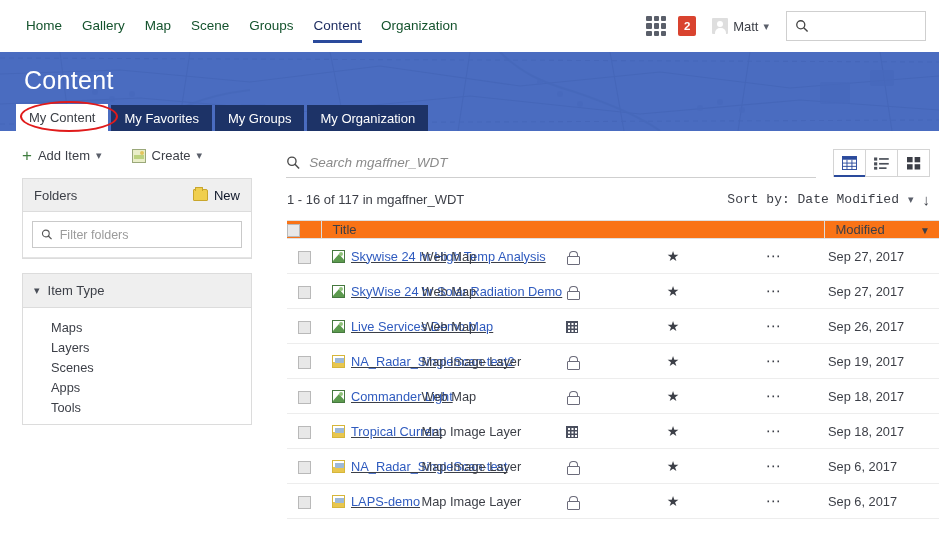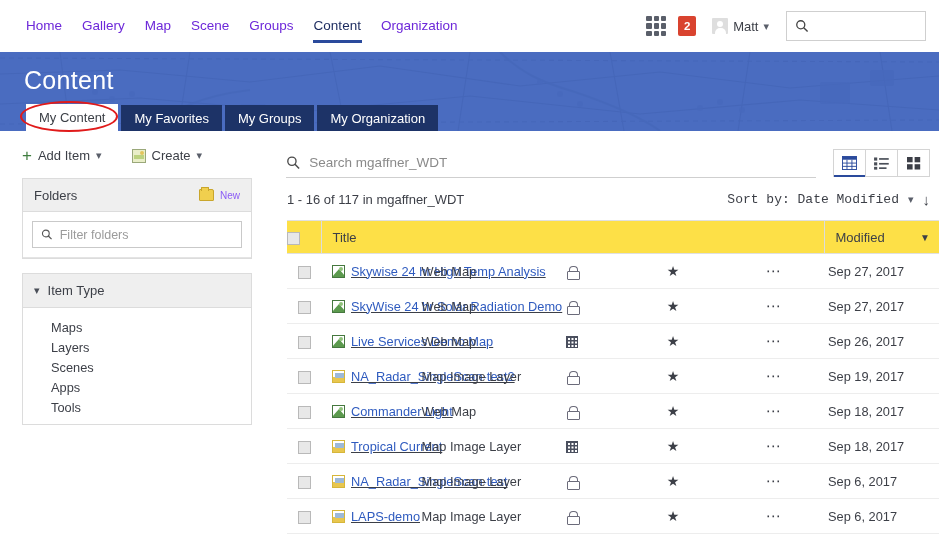--- a/index.html
+++ b/index.html
@@ -11,21 +11,21 @@
   }
   #app { position: relative; width: 939px; height: 537px; background:#fff; }
 
   
   .topnav {
     position: absolute; top: 0; left: 0; width: 939px; height: 52px;
     background: #fff; display: flex; align-items: center;
   }
   .topnav-links { display: flex; align-items: center; margin-left: 16px; gap: 0; }
   .nav-link {
-    font-size: 13.5px; color: #6d28d9; padding: 0 10px;
+    font-size: 13.5px; color: #14532d; padding: 0 10px;
     line-height: 52px; position: relative; cursor: pointer; white-space: nowrap;
   }
   .nav-link.active { color: #1b2a5e; }
   .nav-link.active::after {
     content: ""; position: absolute; left: 9px; right: 9px; bottom: 9px;
     height: 3px; background: #2a4a9c;
   }
   .topnav-right {
     position: absolute; right: 13px; top: 0; height: 52px;
     display: flex; align-items: center; gap: 0;
@@ -62,21 +62,21 @@
   
   .banner {
     position: absolute; top: 52px; left: 0; width: 939px; height: 79px;
     background: #4a6cc0; overflow: hidden;
   }
   .banner-tex { position:absolute; inset:0; opacity:.38; }
   .banner-title {
     position: absolute; left: 24px; top: 14px;
     font-size: 25px; color: #ffffff; font-weight: normal; letter-spacing: .3px;
   }
-  .tabs { position: absolute; left: 26px; bottom: 0; display: flex; align-items: flex-end; }
+  .tabs { position: absolute; left: 16px; bottom: 0; display: flex; align-items: flex-end; }
   .tab {
     height: 26px; padding: 0 13px; display: flex; align-items: center;
     font-size: 13px; color: #ffffff; background: #1d3367;
     margin-right: 3px; cursor: pointer; white-space: nowrap;
   }
   .tab.active { background: #ffffff; color: #3b3f46; height: 27px; }
 
   
   .annot-ellipse {
     position: absolute; left: 20px; top: 101px; width: 98px; height: 31px;
@@ -96,21 +96,21 @@
   .map-ico::before { content:""; position:absolute; left:7px; top:1px; width:4px;height:4px;
     background:#e3c45c; border-radius:50%; }
 
   .panel { margin: 14px 10px 0 22px; border: 1px solid #dcdcdc; background: #fff; }
   .panel-head {
     height: 33px; background: #efefef; display: flex; align-items: center;
     justify-content: space-between; padding: 0 11px; border-bottom: 1px solid #dcdcdc;
   }
   .panel-head .ttl { font-size: 13px; color: #3c3f47; }
   .new-btn { display:flex; align-items:center; gap:6px; cursor:pointer; }
-  .new-btn .lbl { font-size: 10px; color: #8b5cf6; }
+  .new-btn .lbl { font-size: 13px; color: #0f172a; }
   .folder-ico { width: 15px; height: 12px; background: #f0cf4e; border: 1px solid #c9a62c;
     border-radius: 1px 2px 1px 1px; position: relative; }
   .folder-ico::before { content:""; position:absolute; left:1px; top:-3px; width:6px;height:3px;
     background:#f0cf4e; border:1px solid #c9a62c; border-bottom:none; border-radius:1px 1px 0 0; }
 
   .filter-wrap { padding: 9px 9px; border-bottom: 1px solid #e4e4e4; }
   .filter-box { height: 27px; border: 1px solid #c9c9c9; display:flex; align-items:center;
     padding: 0 8px; cursor:text; }
   .filter-box input { border:none; outline:none; font-size:12.5px; margin-left:7px; width:100%;
     font-family:"Liberation Sans", sans-serif; color:#3c3f47; }
@@ -147,39 +147,39 @@
   .itemtype-list { padding: 10px 0 6px 0; }
   .itemtype-list li { list-style:none; font-size: 12.8px; color:#3c3f47;
     padding: 0 0 0 28px; line-height: 20px; cursor:pointer; }
 
   
   .main { position: absolute; left: 282px; top: 131px; right: 0; bottom: 0; }
   .search-row { display:flex; align-items:flex-end; padding: 18px 9px 0 4px; }
   .main-search { flex: 1; border-bottom: 1.5px solid #cfcfcf; display:flex; align-items:center;
     padding-bottom: 7px; cursor:text; }
   .main-search input { border:none; outline:none; font-size:13.5px; margin-left:9px; width:100%;
-    font-family:"Liberation Sans", sans-serif; color:#3c3f47; }
+    font-family:"Liberation Sans", sans-serif; color:#3c3f47;font-style:italic; }
   .main-search input::placeholder { color:#8a8a8a; }
   .view-toggle { display:flex; margin-left: 18px; margin-bottom: 1px; }
   .vt-btn { width: 33px; height: 28px; border:1px solid #d4d4d4; background:#fff;
     display:flex; align-items:center; justify-content:center; cursor:pointer;
     margin-left:-1px; position:relative; }
   .vt-btn.active::after { content:""; position:absolute; left:0; right:0; bottom:-1px;
     height:2.5px; background:#2a4a9c; }
 
   .results-row { display:flex; align-items:center; justify-content:space-between;
     padding: 14px 9px 0 5px; }
   .results-count { font-size: 13px; color:#3c3f47; }
   .sort-grp { display:flex; align-items:center; gap:9px; }
   .sort-lbl { font-size:13px; color:#3c3f47; cursor:pointer;font-family:Liberation Mono, monospace; }
   .sort-arrow { font-size:15px; color:#3c3f47; cursor:pointer; line-height:1; }
 
   table.items { width: 654px; margin: 13px 0 0 5px; border-collapse: collapse; table-layout: fixed; }
   table.items thead th {
-    background:#fde047; height: 33px; font-size: 13px; color:#3c3f47; font-weight: normal;
+    background:#f97316; height: 18px; font-size: 13px; color:#3c3f47; font-weight: normal;
     text-align: left; border-top:1px solid #e0e0e0; border-bottom:1px solid #e0e0e0;
   }
   th.c-chk { width: 34px; border-right:1px solid #dcdcdc; text-align:center; }
   th.c-title { padding-left: 11px; }
   th.c-mod { width: 117px; border-left:1px solid #dcdcdc; padding-left:11px;
     position:relative; cursor:pointer; }
   th.c-mod .sortcaret { position:absolute; right:11px; top:50%; transform:translateY(-50%);
     font-size:10px; color:#3c3f47; }
   table.items tbody td { height: 35px; border-bottom:1px solid #ededed; font-size:12.8px;
     color:#3c3f47; vertical-align: middle; }

